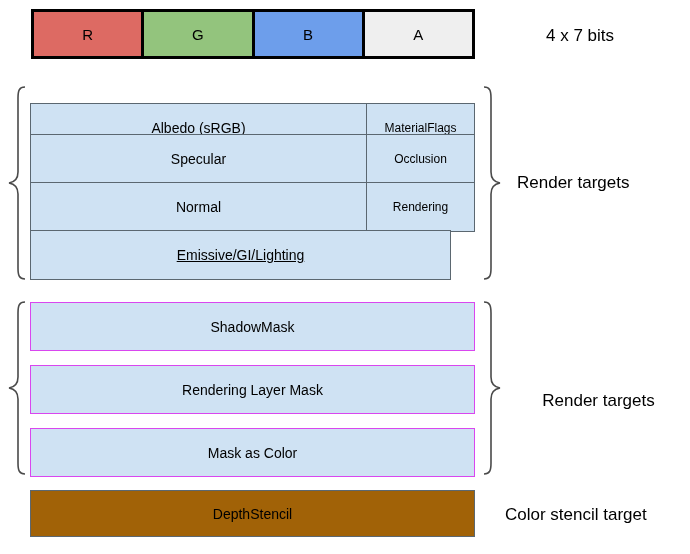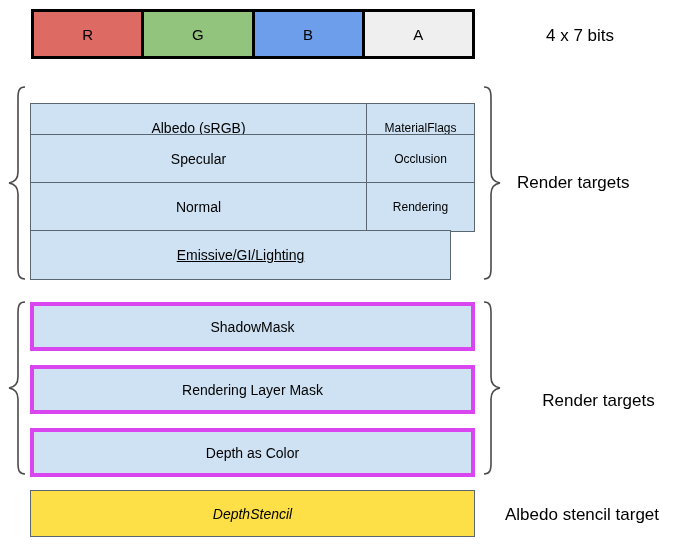--- a/index.html
+++ b/index.html
@@ -83,44 +83,43 @@
   .rt-cell.full { width: 421px; text-decoration: underline; }
 
   
   .opt-box {
     position: absolute;
     left: 30px;
     width: 445px;
     height: 49px;
     box-sizing: border-box;
     background: #cfe2f3;
-    border: 4px solid #d946ef;
+    border: 1px solid #d946ef;
     display: flex;
     align-items: center;
     justify-content: center;
     font-size: 14px;
     color: #000000;
   }
 
   
   .ds-box {
     position: absolute;
     left: 30px;
     top: 490px;
     width: 445px;
     height: 47px;
     box-sizing: border-box;
-    background: #fde047;
+    background: #a16207;
     border: 1px solid #5b6770;
     display: flex;
     align-items: center;
     justify-content: center;
     font-size: 14px;
     color: #000000;
-    font-style: italic;
   }
 
   
   .side-label {
     position: absolute;
     font-size: 17px;
     color: #000000;
     line-height: 23px;
     white-space: pre-line;
   }
@@ -188,23 +187,23 @@
   </svg>
 
   <svg class="brace-svg" style="left:481px; top:301px;" width="22" height="174" viewBox="0 0 22 174">
     <path class="brace-path" d="M3,1 C9,1 10,5 10,12 L10,76 C10,83 13,86 19,87 C13,88 10,91 10,98 L10,162 C10,169 9,173 3,173"></path>
   </svg>
 
   <div class="opt-box" style="top:302px;">ShadowMask</div>
 
   <div class="opt-box" style="top:365px;">Rendering Layer Mask</div>
 
-  <div class="opt-box" style="top:428px;">Depth as Color</div>
+  <div class="opt-box" style="top:428px;">Mask as Color</div>
 
   <div class="side-label" style="left:511px; top:366px; width:175px; text-align:center;">
     <div>Render targets</div>
   </div>
 
   <div class="ds-box">DepthStencil</div>
 
-  <div class="side-label" style="left:505px; top:503px;">Albedo stencil target</div>
+  <div class="side-label" style="left:505px; top:503px;">Color stencil target</div>
 
 </div>
 
 </body></html>

